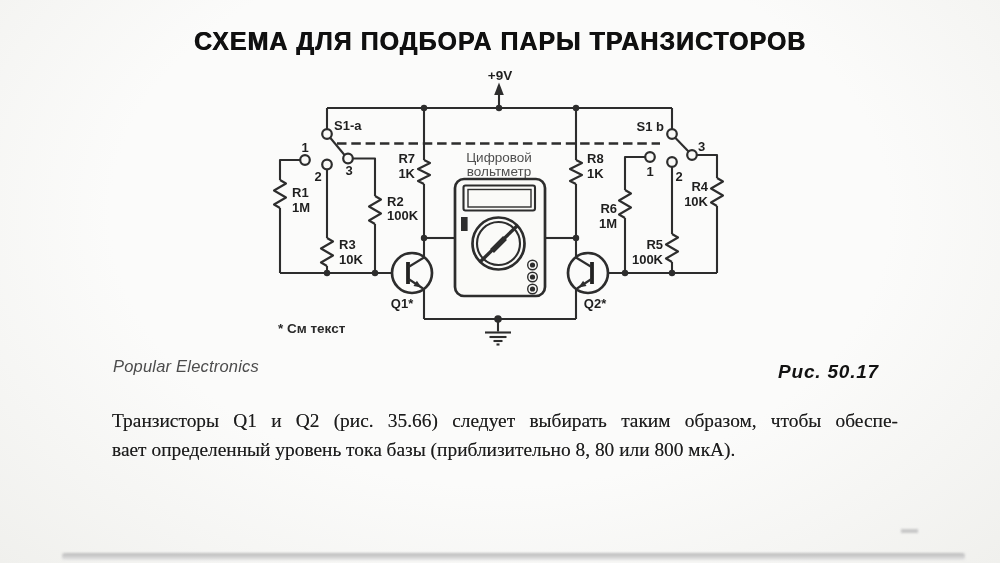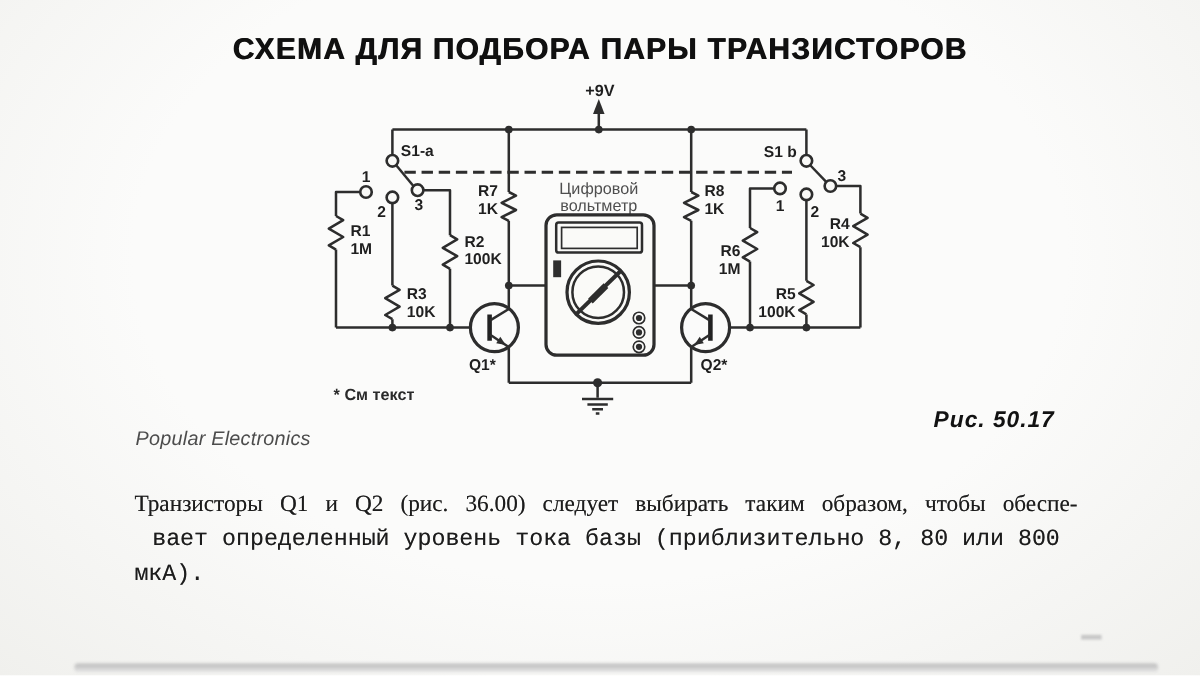--- a/index.html
+++ b/index.html
@@ -25,30 +25,30 @@
   .thin { stroke:#2d2d2d; stroke-width:1.4; fill:none; }
   .lbl    { font:700 13px "Liberation Sans", sans-serif; fill:#1f1f1f; }
   .supply { font:700 13.5px "Liberation Sans", sans-serif; fill:#1f1f1f; }
   .vm-lbl { font:500 13.5px "Liberation Sans", sans-serif; fill:#4f4f4f; }
   .note   { font:600 13.5px "Liberation Sans", sans-serif; fill:#2a2a2a; }
   .credit {
     position:absolute; left:113px; top:357px;
     font:italic 400 16.5px "Liberation Sans", sans-serif; color:#4c4c4c; letter-spacing:0.2px;
   }
   .figure {
-    position:absolute; left:778px; top:340px;
+    position:absolute; left:778px; top:361px;
     font:italic 700 19px "Liberation Sans", sans-serif; color:#121212; letter-spacing:0.8px;
   }
   .paragraph {
     position:absolute; left:112px; top:406px; width:786px;
     font:400 19.4px/29.2px "Liberation Serif", serif; color:#1c1c1c;
     text-shadow:0 0 0.45px rgba(25,25,25,0.55);
   }
   .paragraph .line { text-align:justify; text-align-last:justify; }
-  .paragraph .line.last { text-align:center; text-align-last:left;font-family:Liberation Mono, monospace; }
+  .paragraph .line.last { text-align:center; text-align-last:left; }
   .bottom-strip {
     position:absolute; left:62px; top:553px; width:903px; height:7px; border-radius:3px;
     background:linear-gradient(180deg,#b9b9b9,#e6e6e6); filter:blur(1.3px);
   }
   .mark { position:absolute; left:901px; top:529px; width:17px; height:4px;
           background:#c8c8c8; filter:blur(1px); }
 </style>
 </head>
 <body>
 
@@ -217,19 +217,19 @@
       <path class="w" d="M496.5,344.5 H499.5"></path>
     </g>
 
     <text class="note" x="278" y="333">* См текст</text>
   </svg>
 
   <div class="credit">Popular Electronics</div>
   <div class="figure">Рис. 50.17</div>
 
   <div class="paragraph">
-    <div class="line">Транзисторы Q1 и Q2 (рис. 36.00) следует выбирать таким образом, чтобы обеспе-</div>
+    <div class="line">Транзисторы Q1 и Q2 (рис. 35.66) следует выбирать таким образом, чтобы обеспе-</div>
     <div class="line last">вает определенный уровень тока базы (приблизительно 8, 80 или 800 мкА).</div>
   </div>
 
   <div class="bottom-strip"></div>
   <div class="mark"></div>
 </div>
 
 </body></html>

